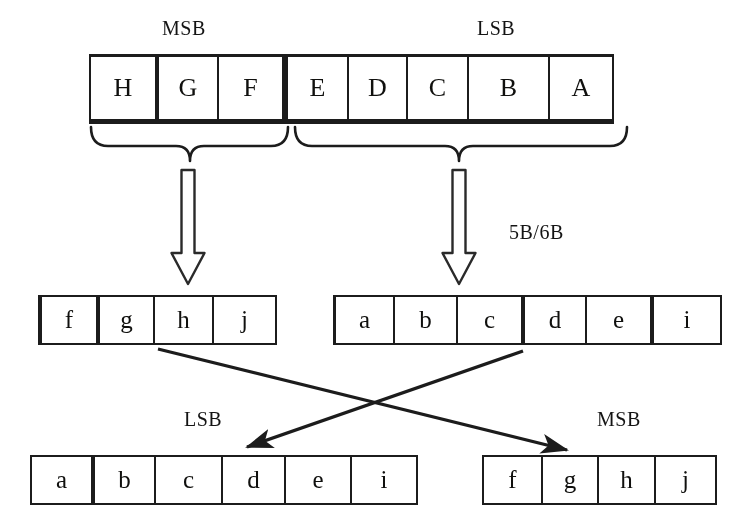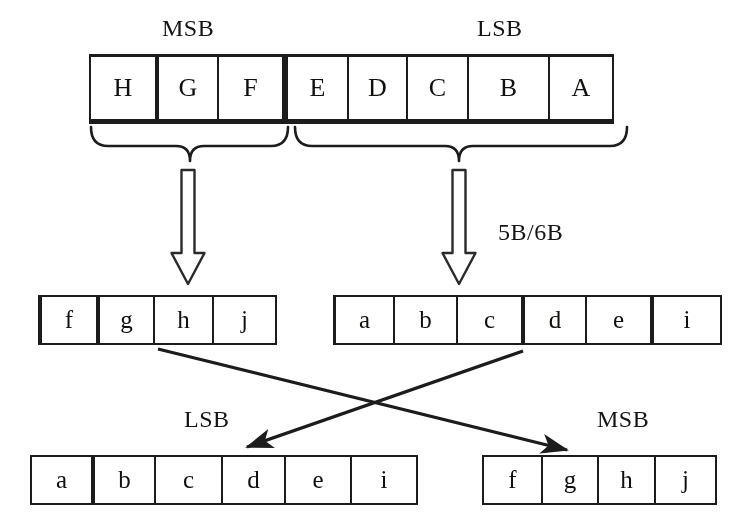--- a/index.html
+++ b/index.html
@@ -2,21 +2,21 @@
 <html><head>
 <meta charset="utf-8">
 <style>
   html,body{margin:0;padding:0;background:#ffffff;}
   #stage{
     position:relative;width:751px;height:518px;background:#ffffff;
     font-family:"Liberation Serif","DejaVu Serif",serif;color:#141414;
     overflow:hidden;
   }
   .lbl{
-    position:absolute;font-size:24px;line-height:24px;color:#141414;
+    position:absolute;font-size:20px;line-height:24px;color:#141414;
     white-space:nowrap;letter-spacing:0.5px;
   }
   .bitrow{
     position:absolute;display:flex;box-sizing:border-box;
   }
   .bitrow .cell{
     box-sizing:border-box;border:2px solid #1c1c1c;background:#ffffff;
     display:flex;align-items:center;justify-content:center;
     font-size:25px;color:#10100e;
   }
@@ -36,21 +36,21 @@
       <div class="cell" style="width: 68px;">H</div>
       <div class="cell" style="width: 64px; border-left-width: 4px;">G</div>
       <div class="cell" style="width: 67px;">F</div>
       <div class="cell" style="width: 67px; border-left-width: 6px;">E</div>
       <div class="cell" style="width: 61px;">D</div>
       <div class="cell" style="width: 63px;">C</div>
       <div class="cell" style="width: 83px;">B</div>
       <div class="cell" style="width: 66px;">A</div>
     </div>
 
-  <div class="lbl" style="left:498px;top:220px;text-align:right;">5B/6B</div>
+  <div class="lbl" style="left:509px;top:220px;text-align:right;">5B/6B</div>
 
   <div class="bitrow" style="left:38px;top:295px;height:50px;">
       <div class="cell" style="width: 60px; border-left-width: 4px;">f</div>
       <div class="cell" style="width: 59px; border-left-width: 4px;">g</div>
       <div class="cell" style="width: 61px;">h</div>
       <div class="cell" style="width: 65px;">j</div>
     </div>
 
   <div class="bitrow" style="left:333px;top:295px;height:50px;">
       <div class="cell" style="width: 62px; border-left-width: 3px;">a</div>

